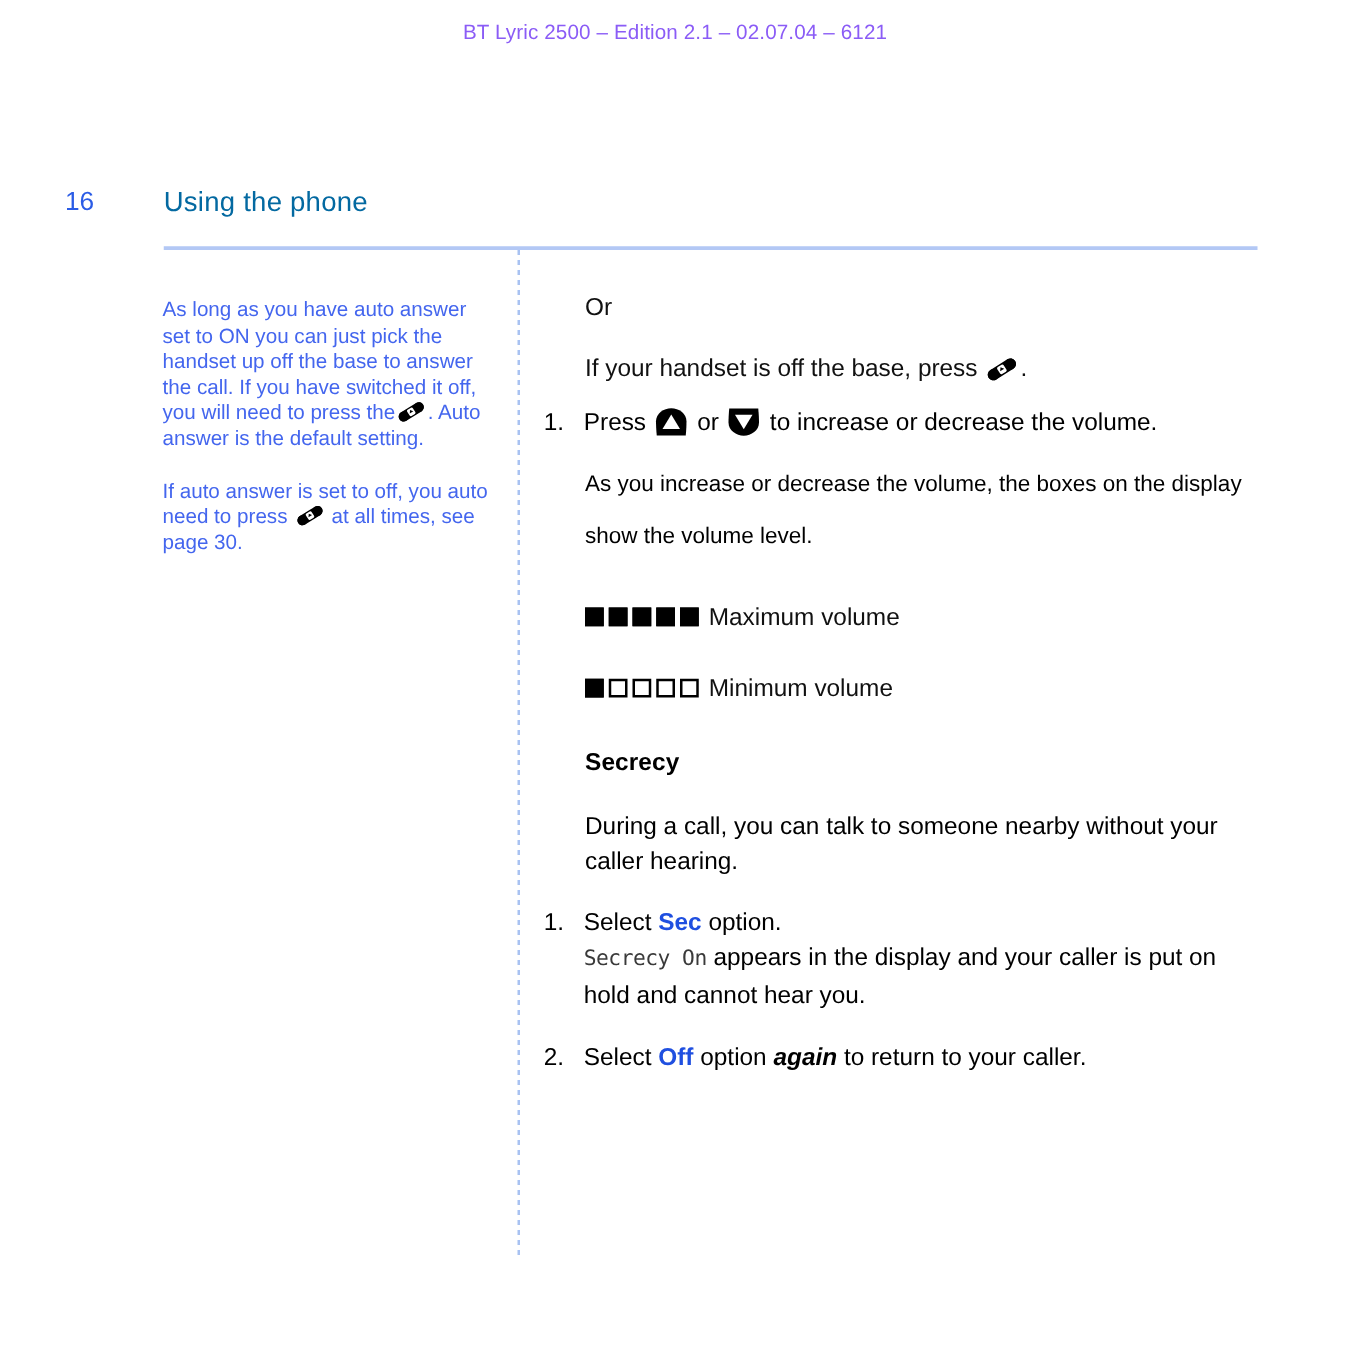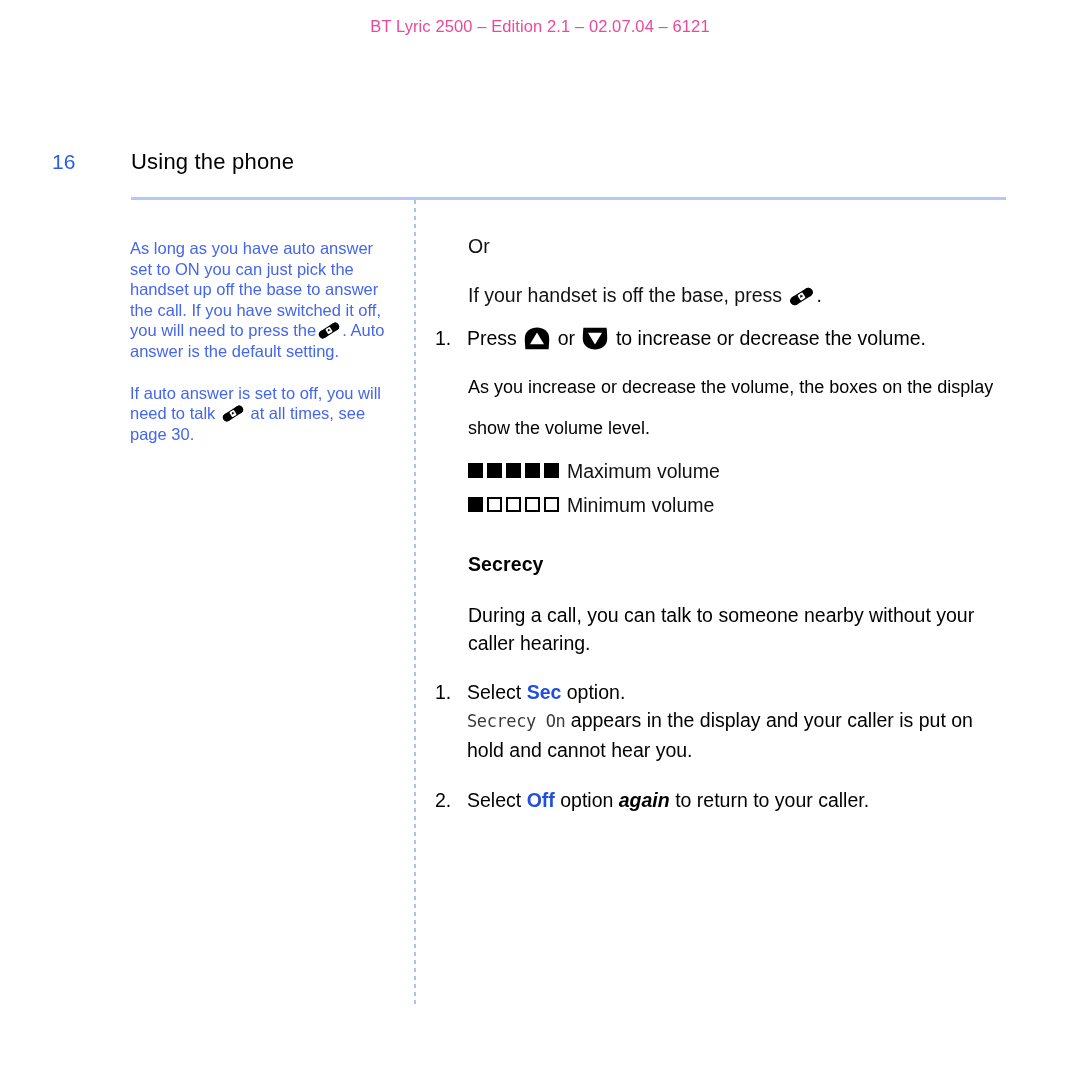--- a/index.html
+++ b/index.html
@@ -18,37 +18,37 @@
 
   
   .running-header {
     position: absolute;
     top: 17px;
     left: 0;
     width: 1080px;
     text-align: center;
     font-size: 16.5px;
     letter-spacing: 0.1px;
-    color: #ec4899;
+    color: #8b5cf6;
   }
 
   
   .page-folio {
     position: absolute;
     left: 52px;
     top: 150px;
     font-size: 21px;
     color: #2b5ce6;
   }
   .page-title {
     position: absolute;
     left: 131px;
     top: 149px;
     font-size: 22px;
-    color: #000000;
+    color: #0369a1;
     letter-spacing: 0.2px;
   }
   .title-rule {
     position: absolute;
     left: 131px;
     top: 197px;
     width: 875px;
     height: 3px;
     background: #b3c8f5;
   }
@@ -159,21 +159,21 @@
     width: 26px;
     height: 23px;
     vertical-align: -5px;
     margin: 0 2px;
   }
 
   
   .vol-row {
     display: flex;
     align-items: center;
-    margin-top: 10px;
+    margin-top: 33px;
     font-size: 19.5px;
     line-height: 24px;
   }
   .vol-boxes {
     display: flex;
     gap: 4px;
     margin-right: 8px;
   }
   .vol-box {
     width: 15px;
@@ -216,21 +216,21 @@
 <div class="sidebar">
   <p class="sidebar-para"><span>As long as you have auto answer set to ON you can just pick the handset up off the base to answer the call. If you have switched it off, you will need to press the</span><span class="icon-handset small"><svg viewBox="0 0 27 19" width="24" height="17" xmlns="http://www.w3.org/2000/svg">
           <g transform="rotate(-32 13.5 9.5)">
             <rect x="1" y="5" width="25" height="9" rx="4.5" ry="4.5" fill="#000"></rect>
             <circle cx="5.5" cy="9.5" r="4.5" fill="#000"></circle>
             <circle cx="21.5" cy="9.5" r="4.5" fill="#000"></circle>
             <rect x="10.5" y="6.2" width="6" height="6.6" rx="1.2" fill="#fff"></rect>
             <path d="M13.5 7.4 L15.4 10 L11.6 10 Z" fill="#000"></path>
           </g>
         </svg></span><span>. Auto answer is the default setting.</span></p>
-  <p class="sidebar-para spaced"><span>If auto answer is set to off, you will need to talk</span>&nbsp;<span class="icon-handset small"><svg viewBox="0 0 27 19" width="24" height="17" xmlns="http://www.w3.org/2000/svg">
+  <p class="sidebar-para spaced"><span>If auto answer is set to off, you auto need to press</span>&nbsp;<span class="icon-handset small"><svg viewBox="0 0 27 19" width="24" height="17" xmlns="http://www.w3.org/2000/svg">
           <g transform="rotate(-32 13.5 9.5)">
             <rect x="1" y="5" width="25" height="9" rx="4.5" ry="4.5" fill="#000"></rect>
             <circle cx="5.5" cy="9.5" r="4.5" fill="#000"></circle>
             <circle cx="21.5" cy="9.5" r="4.5" fill="#000"></circle>
             <rect x="10.5" y="6.2" width="6" height="6.6" rx="1.2" fill="#fff"></rect>
             <path d="M13.5 7.4 L15.4 10 L11.6 10 Z" fill="#000"></path>
           </g>
         </svg></span>&nbsp;<span>at all times, see page 30.</span></p>
 </div>
 

